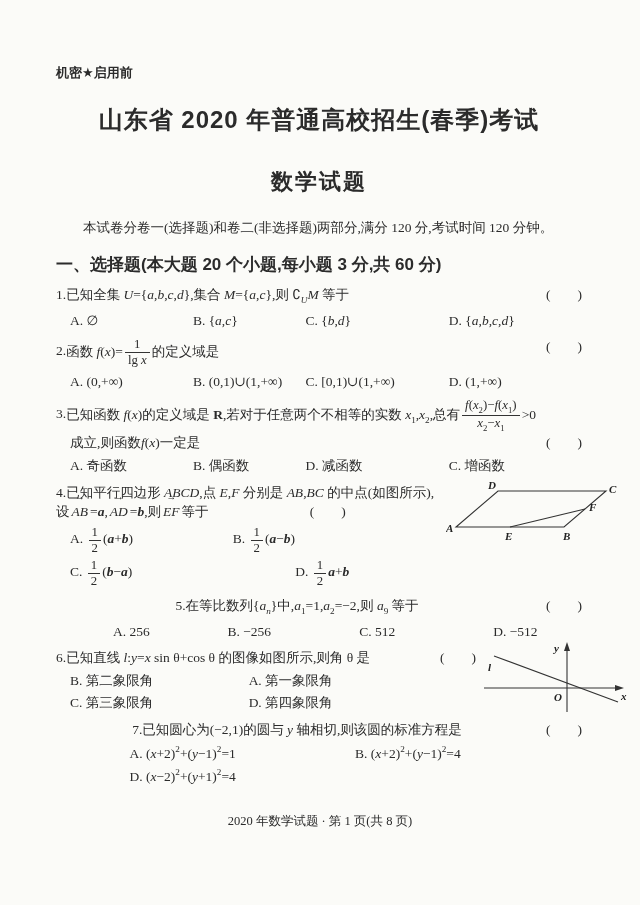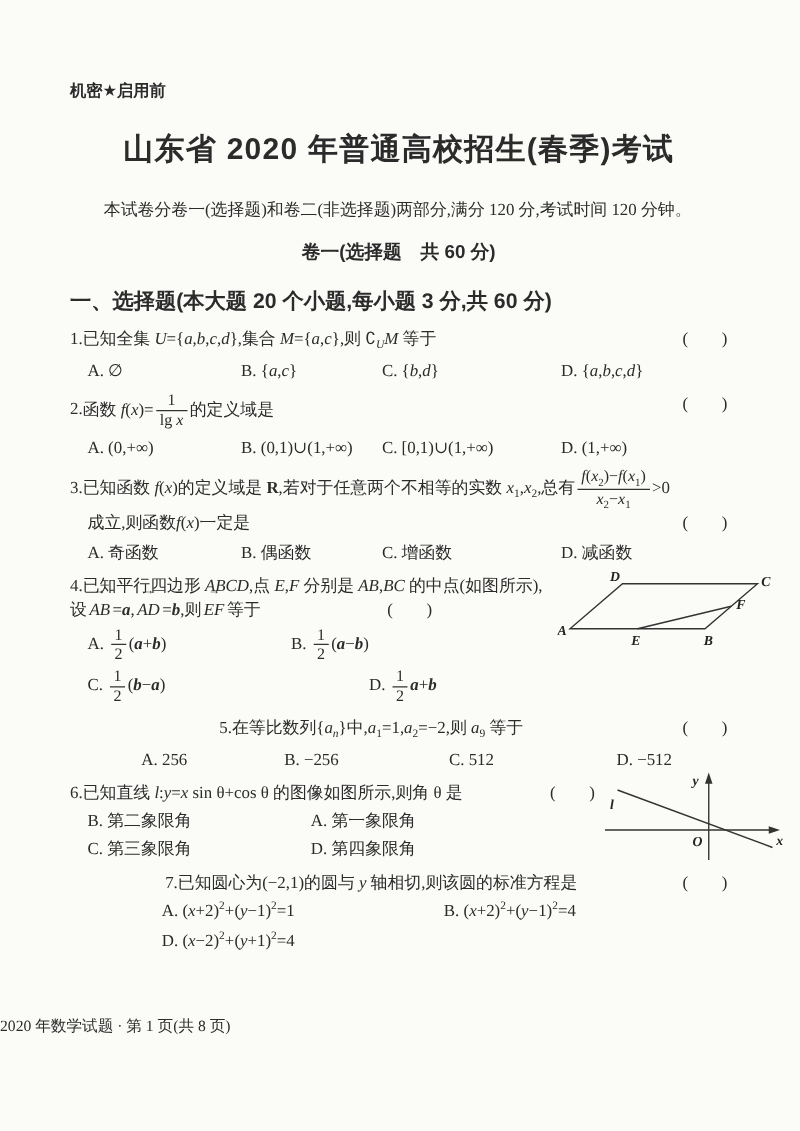--- a/index.html
+++ b/index.html
@@ -43,34 +43,34 @@
   sub{font-size:0.68em;}
   sup{font-size:0.68em;}
 
   .fig{shape-outside:border-box;}
   .fig4{float:right;width:182px;margin:-4px -46px 2px 6px;}
   .fig6{float:right;width:152px;margin:-10px -52px 2px 6px;}
   .fig svg{display:block;}
   .fig text{font-family:"Liberation Serif","DejaVu Serif",serif;font-style:italic;font-weight:bold;font-size:11px;fill:#222;}
   .clear{clear:both;text-align:center;}
 
-  .footer{position:absolute;left:0;right:0;top:812px;text-align:left;font-size:12.5px;}
+  .footer{position:absolute;left:0;right:0;top:812px;text-align:center;font-size:12.5px;}
 </style>
 </head>
 <body>
 
 <div class="page">
 
   <div class="sec-label">机密★启用前</div>
 
   <div class="title">山东省 2020 年普通高校招生(春季)考试</div>
+  <div class="subtitle">数学试题</div>
 
   <div class="intro">本试卷分卷一(选择题)和卷二(非选择题)两部分,满分 120 分,考试时间 120 分钟。</div>
 
-  <div class="section-title">卷一(选择题　共 60 分)</div>
   <div class="part-header">一、选择题(本大题 20 个小题,每小题 3 分,共 60 分)</div>
 
   <div class="q">
     <div class="q-line">
       <span class="q-stem"><span>1.</span><span>已知全集 <i>U</i>={<i>a</i>,<i>b</i>,<i>c</i>,<i>d</i>},集合 <i>M</i>={<i>a</i>,<i>c</i>},则 ∁<sub><i>U</i></sub><i>M</i> 等于</span></span>
       <span class="bracket">(　　)</span>
     </div>
     <div class="opts4">
       <span class="opt">A. ∅</span>
       <span class="opt">B. {<i>a</i>,<i>c</i>}</span>
@@ -94,22 +94,22 @@
 
   <div class="q">
     <div><span>3.</span><span>已知函数 <i>f</i>(<i>x</i>)的定义域是 <b>R</b>,若对于任意两个不相等的实数 <i>x</i><sub>1</sub>,<i>x</i><sub>2</sub>,总有<span class="fr"><span class="fn"><i>f</i>(<i>x</i><sub>2</sub>)−<i>f</i>(<i>x</i><sub>1</sub>)</span><span class="fd"><i>x</i><sub>2</sub>−<i>x</i><sub>1</sub></span></span>&gt;0</span></div>
     <div class="q-line">
       <span class="q-stem" style="text-indent:14px;">成立,则函数<i>f</i>(<i>x</i>)一定是</span>
       <span class="bracket">(　　)</span>
     </div>
     <div class="opts4">
       <span class="opt">A. 奇函数</span>
       <span class="opt">B. 偶函数</span>
+      <span class="opt">D. 减函数</span>
       <span class="opt">C. 增函数</span>
-      <span class="opt">D. 减函数</span>
     </div>
   </div>
 
   <div class="q">
     <div class="fig fig4">
       <svg viewBox="0 0 182 64" width="182" height="64">
         <polygon points="10,48 118,48 160,12 52,12" fill="none" stroke="#333" stroke-width="1.1"></polygon>
         <line x1="64" y1="48" x2="139" y2="30" stroke="#333" stroke-width="1.1"></line>
         <text x="42" y="10">D</text>
         <text x="163" y="14">C</text>

